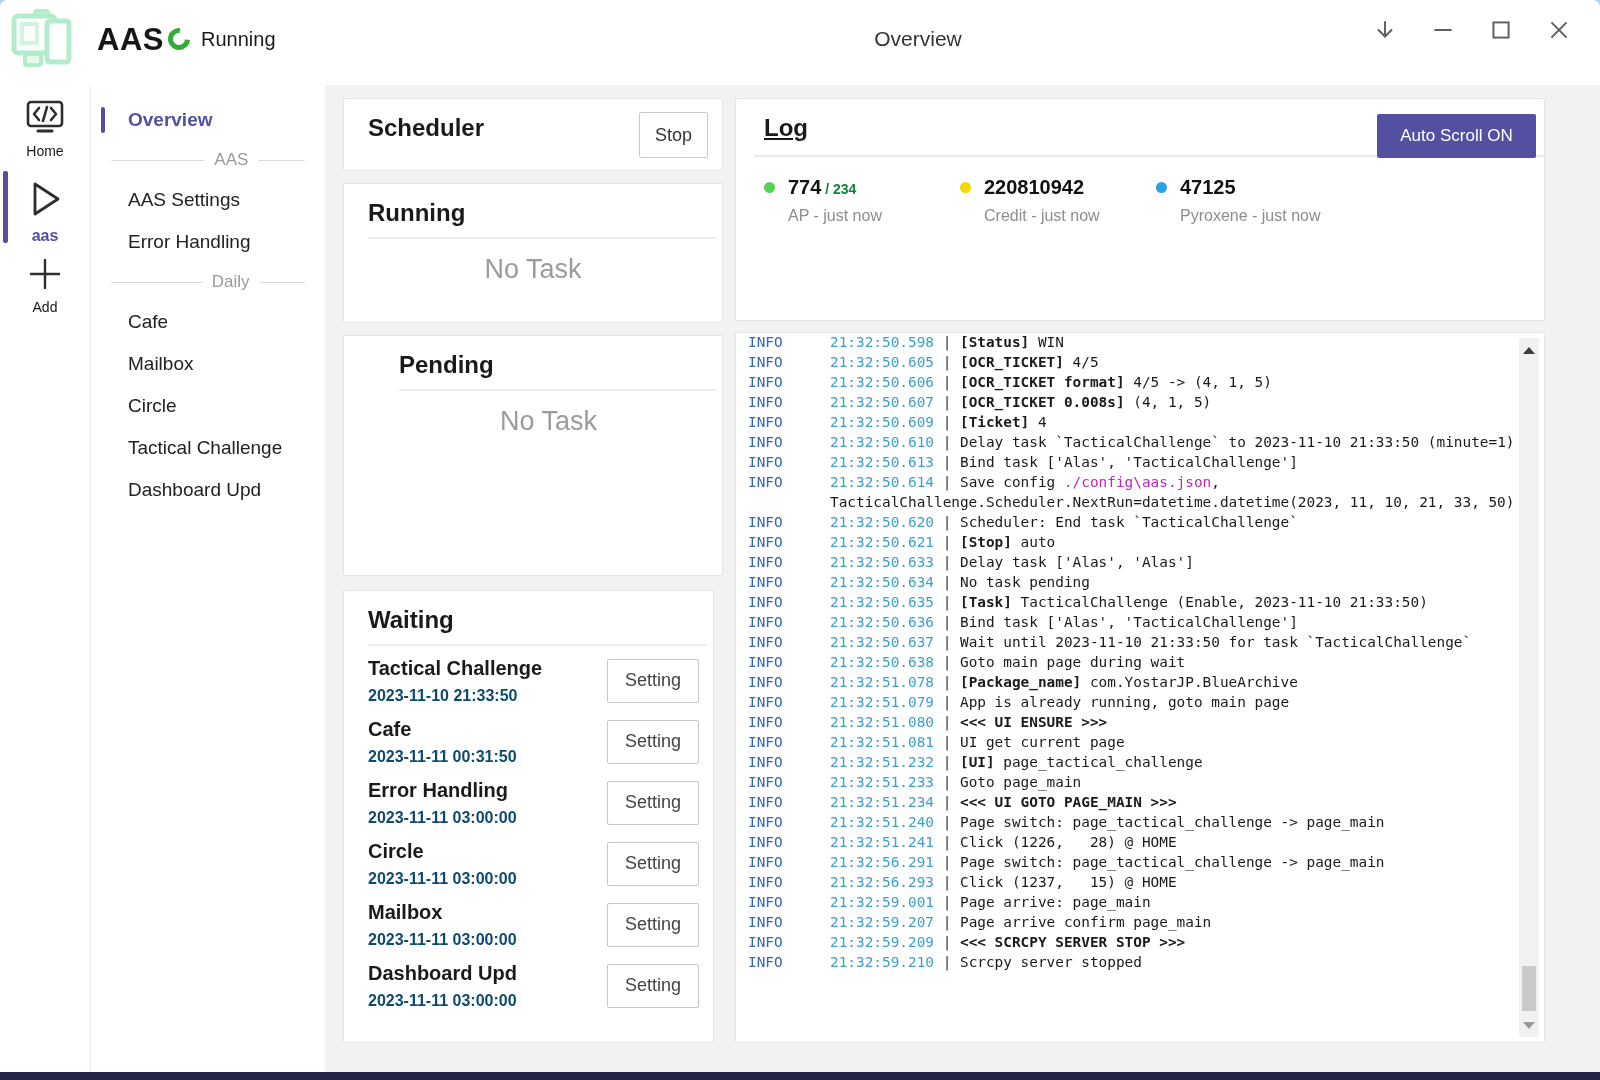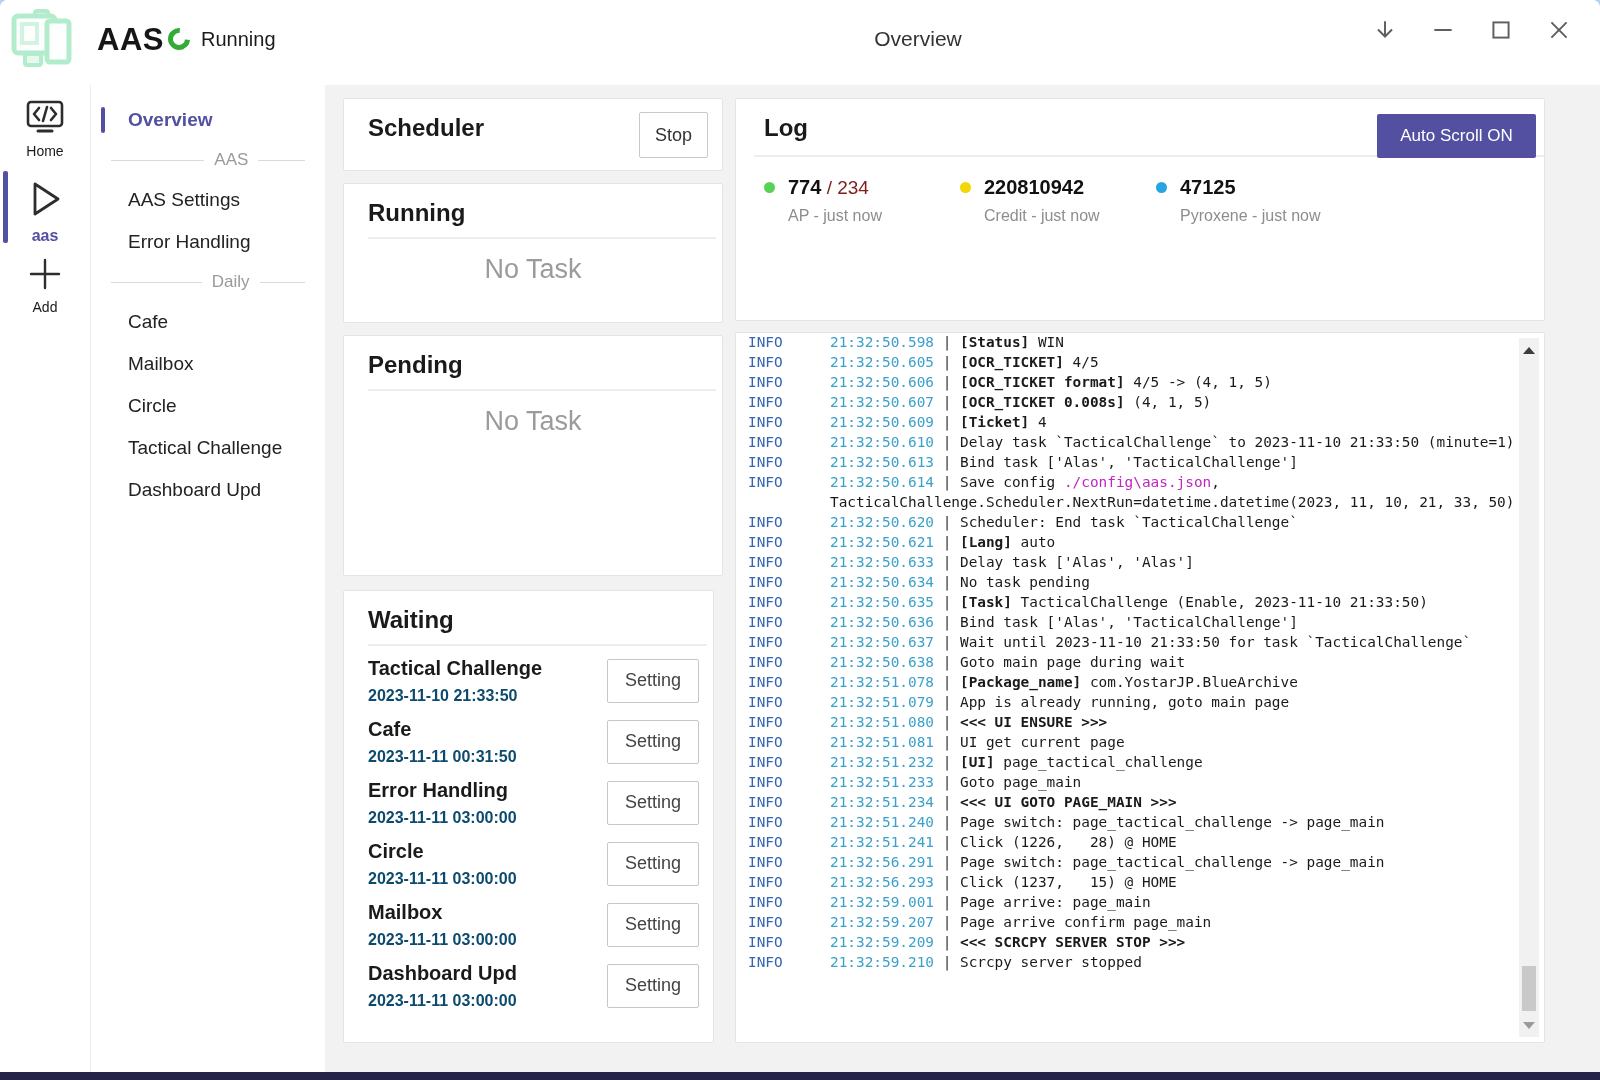--- a/index.html
+++ b/index.html
@@ -43,42 +43,42 @@
   .panel { position:absolute; background:#fff; border:1px solid #e4e4e4; border-radius:2px; overflow:hidden; }
   .panel-title { padding:15px 0 0 24px; font-size:24px; font-weight:700; color:#1a1a1a; }
   .panel-divider { height:2px; background:#ededed; margin:10px 6px 0 24px; }
   .no-task { text-align:center; color:#9b9b9b; font-size:27px; margin-top:15px; }
 
   #scheduler { left:18px; top:13px; width:380px; height:73px; }
   .stop-btn { position:absolute; right:14px; top:13px; width:69px; height:46px; background:#fff;
               border:1px solid #c9c9c9; border-radius:2px; font-size:18px; color:#333; cursor:pointer;
               font-family:"Liberation Sans",sans-serif; }
   #running  { left:18px; top:98px;  width:380px; height:140px; }
-  #pending  { left:18px; top:250px; width:380px; height:241px; }
+  #pending  { left:18px; top:250px; width:380px; height:241px;padding-left:31px; }
   #waiting  { left:18px; top:505px; width:371px; height:453px; }
 
   .wait-list { padding:4px 14px 0 24px; }
   .wait-item { display:flex; justify-content:space-between; align-items:center; height:61px; }
   .wait-name { font-size:20px; font-weight:700; color:#1a1a1a; }
   .wait-date { font-size:16px; font-weight:600; color:#0c4a6e; margin-top:7px; }
   .setting-btn { width:92px; height:44px; background:#fff; border:1px solid #c6c6c6; border-radius:2px;
                  font-size:18px; color:#444; cursor:pointer; font-family:"Liberation Sans",sans-serif; }
 
   
   #log-header { left:410px; top:13px; width:810px; height:223px; }
-  #log-header .panel-title { padding-left:28px; }
+  #log-header .panel-title { padding-left:28px;text-decoration:underline; }
   .autoscroll-btn { position:absolute; right:8px; top:15px; width:159px; height:44px; background:var(--accent);
                     color:#fff; border:none; border-radius:2px; font-size:17px; cursor:pointer;
                     font-family:"Liberation Sans",sans-serif; }
   #log-header .panel-divider { margin:13px 0 0 18px; }
   .stats-row { display:flex; padding:19px 0 0 28px; }
   .stat { width:196px; display:flex; gap:13px; }
   .stat-dot { width:11px; height:11px; border-radius:50%; margin-top:6px; flex:none; }
   .stat-value { font-size:20px; font-weight:700; color:#111; }
-  .stat-suffix { font-size:19px; color:#7f1d1d; font-weight:400; }
+  .stat-suffix { font-size:14px; color:#15803d; font-weight:700; }
   .stat-label { font-size:16px; color:#8d8d8d; margin-top:8px; }
 
   #log-output { left:410px; top:247px; width:810px; height:711px; padding:8px 4px 0 12px; }
   .log-lines { margin-top:-9px; width:770px; font-family:"DejaVu Sans Mono", monospace;
                font-size:14.4px; line-height:20px; }
   .log-row  { display:flex; }
   .log-lvl  { width:82px; flex:none; color:var(--info); }
   .log-rest { flex:1; white-space:pre-wrap; word-break:break-word; color:#1a1a1a; }
   .log-time { color:var(--time); }
   .log-sep  { color:#333; }
@@ -342,21 +342,21 @@
           <div class="log-row">
             <span class="log-lvl">INFO</span>
             <span class="log-rest"><span class="log-time">21:32:50.614</span><span class="log-sep"> | </span><span class="log-msg">Save config </span><span class="log-msg m">./config\aas.json</span><span class="log-msg">, TacticalChallenge.Scheduler.NextRun=datetime.datetime(2023, 11, 10, 21, 33, 50)</span></span>
           </div>
           <div class="log-row">
             <span class="log-lvl">INFO</span>
             <span class="log-rest"><span class="log-time">21:32:50.620</span><span class="log-sep"> | </span><span class="log-msg">Scheduler: End task `TacticalChallenge`</span></span>
           </div>
           <div class="log-row">
             <span class="log-lvl">INFO</span>
-            <span class="log-rest"><span class="log-time">21:32:50.621</span><span class="log-sep"> | </span><span class="log-msg b">[Lang]</span><span class="log-msg"> auto</span></span>
+            <span class="log-rest"><span class="log-time">21:32:50.621</span><span class="log-sep"> | </span><span class="log-msg b">[Stop]</span><span class="log-msg"> auto</span></span>
           </div>
           <div class="log-row">
             <span class="log-lvl">INFO</span>
             <span class="log-rest"><span class="log-time">21:32:50.633</span><span class="log-sep"> | </span><span class="log-msg">Delay task ['Alas', 'Alas']</span></span>
           </div>
           <div class="log-row">
             <span class="log-lvl">INFO</span>
             <span class="log-rest"><span class="log-time">21:32:50.634</span><span class="log-sep"> | </span><span class="log-msg">No task pending</span></span>
           </div>
           <div class="log-row">

